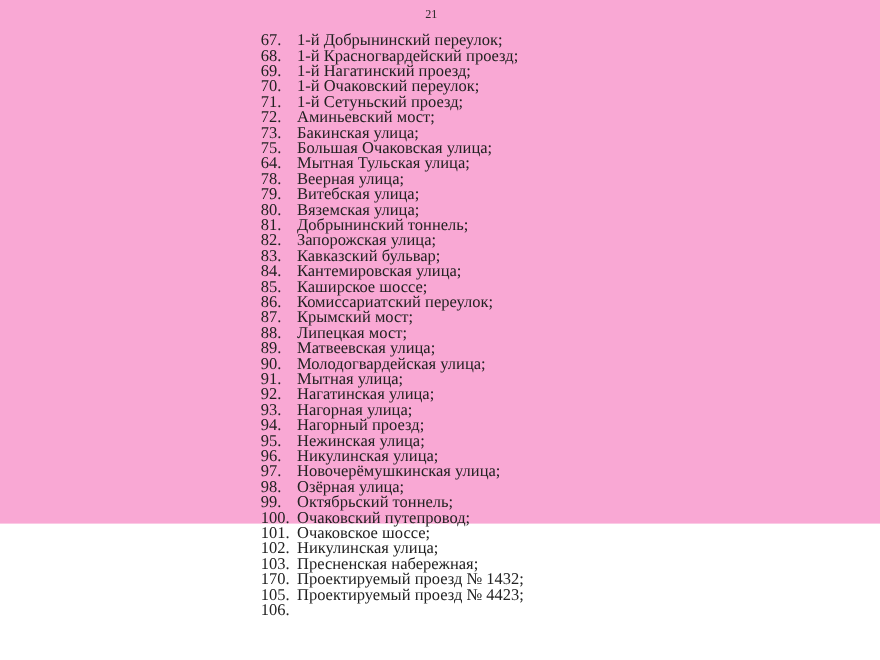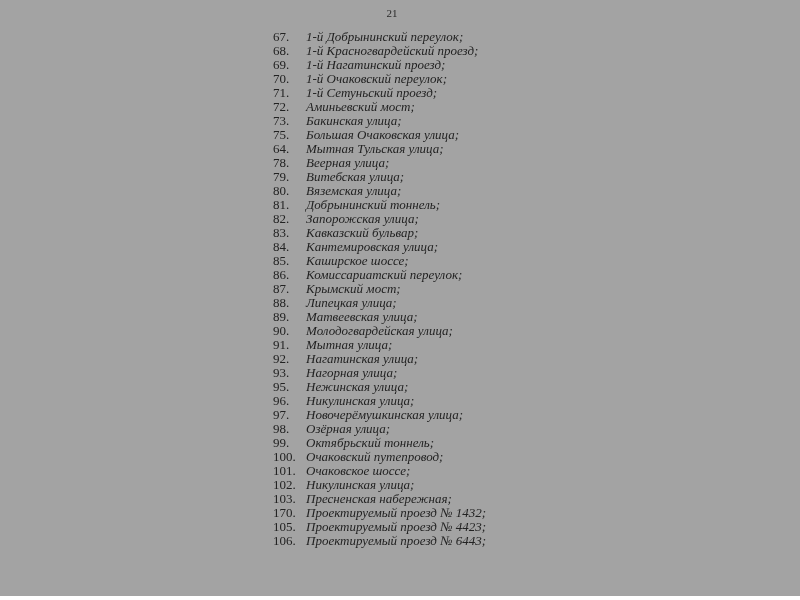--- a/index.html
+++ b/index.html
@@ -13,22 +13,22 @@
     overflow: hidden;
     font-family: "Liberation Serif", serif;
     color: #1f1f1f;
     position: relative;
   }
   .page {
     position: absolute;
     left: 0;
     top: 0;
     width: 800px;
-    height: 596px;
-    background: #a3a3a3;
+    height: 476px;
+    background: #f9a8d4;
   }
   .page-number {
     position: absolute;
     top: 7px;
     left: 0;
     width: 784px;
     text-align: center;
     font-size: 11px;
     line-height: 13px;
     color: #2a2a2a;
@@ -40,34 +40,32 @@
     width: 430px;
     margin: 0;
     padding: 0;
     list-style: none;
   }
   .row {
     display: flex;
     align-items: baseline;
     height: 14px;
     line-height: 14px;
-    font-size: 13px;
+    font-size: 15px;
     white-space: nowrap;
-    margin-left: 36px;
   }
   .num {
     display: inline-block;
     width: 33px;
     flex: 0 0 33px;
     color: #222222;
   }
   .txt {
     display: inline-block;
     color: #222222;
-    font-style: italic;
   }
 </style>
 </head>
 <body>
 
 <div class="page">
   <div class="page-number">21</div>
   <div class="street-list">
       <div class="row">
         <span class="num">67.</span>
@@ -140,21 +138,21 @@
       <div class="row">
         <span class="num">86.</span>
         <span class="txt">Комиссариатский переулок;</span>
       </div>
       <div class="row">
         <span class="num">87.</span>
         <span class="txt">Крымский мост;</span>
       </div>
       <div class="row">
         <span class="num">88.</span>
-        <span class="txt">Липецкая улица;</span>
+        <span class="txt">Липецкая мост;</span>
       </div>
       <div class="row">
         <span class="num">89.</span>
         <span class="txt">Матвеевская улица;</span>
       </div>
       <div class="row">
         <span class="num">90.</span>
         <span class="txt">Молодогвардейская улица;</span>
       </div>
       <div class="row">
@@ -163,20 +161,24 @@
       </div>
       <div class="row">
         <span class="num">92.</span>
         <span class="txt">Нагатинская улица;</span>
       </div>
       <div class="row">
         <span class="num">93.</span>
         <span class="txt">Нагорная улица;</span>
       </div>
       <div class="row">
+        <span class="num">94.</span>
+        <span class="txt">Нагорный проезд;</span>
+      </div>
+      <div class="row">
         <span class="num">95.</span>
         <span class="txt">Нежинская улица;</span>
       </div>
       <div class="row">
         <span class="num">96.</span>
         <span class="txt">Никулинская улица;</span>
       </div>
       <div class="row">
         <span class="num">97.</span>
         <span class="txt">Новочерёмушкинская улица;</span>
@@ -208,16 +210,15 @@
       <div class="row">
         <span class="num">170.</span>
         <span class="txt">Проектируемый проезд № 1432;</span>
       </div>
       <div class="row">
         <span class="num">105.</span>
         <span class="txt">Проектируемый проезд № 4423;</span>
       </div>
       <div class="row">
         <span class="num">106.</span>
-        <span class="txt">Проектируемый проезд № 6443;</span>
       </div>
     </div>
 </div>
 
 </body></html>

